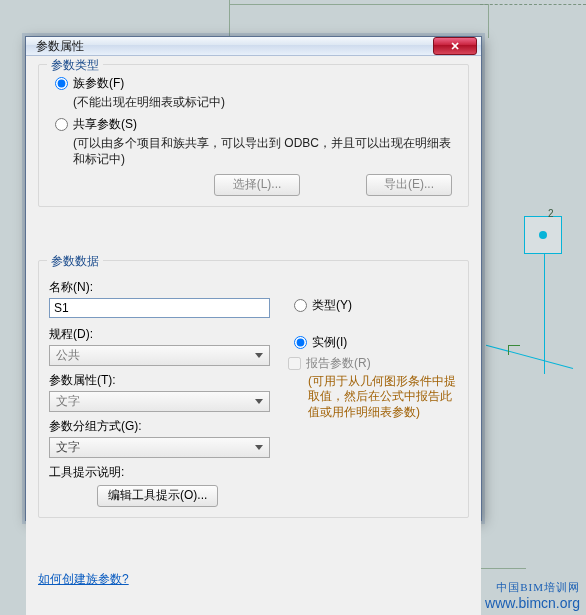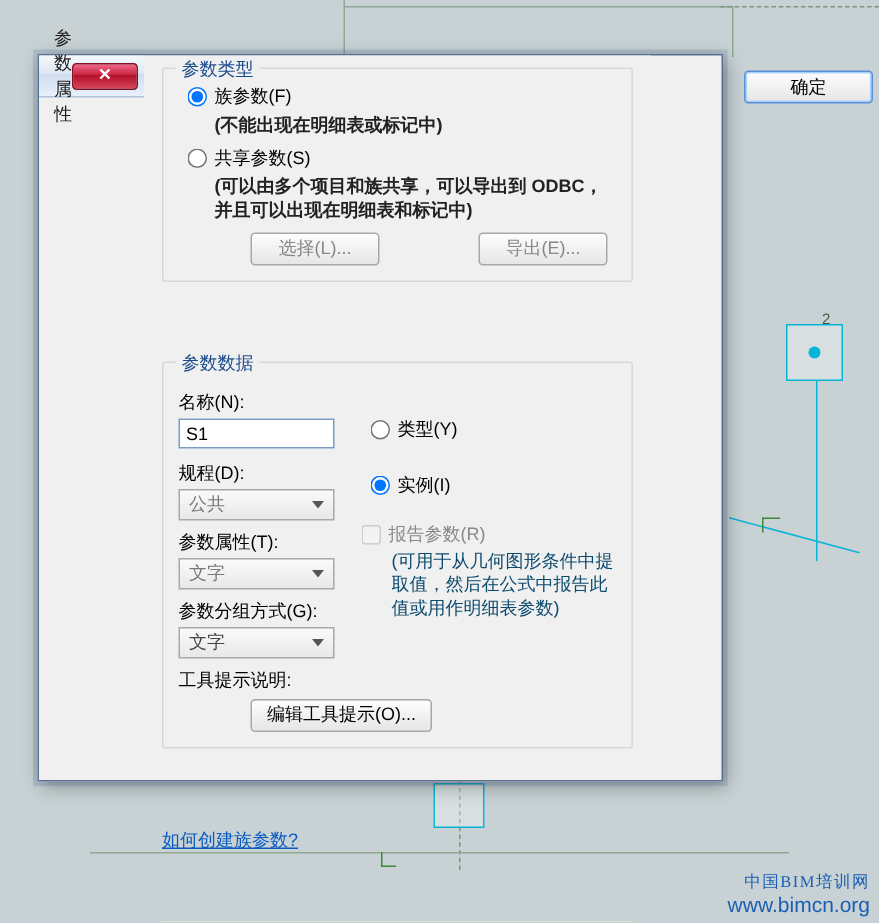--- a/index.html
+++ b/index.html
@@ -12,21 +12,21 @@
     .bg-node { position: absolute; width: 8px; height: 8px; background: #06b4d8; border-radius: 50%; }
     .bg-rect { position: absolute; border: 1px solid #06b4d8; background: rgba(255,255,255,0.3); }
     .bg-label { position: absolute; font-size: 10px; color: #3a5a40; }
     
     
     .dialog {
       position: absolute; left: 25px; top: 36px; width: 457px; height: 485px;
       background: #f0f0f0;
       border: 1px solid #5a7090;
       box-shadow: 2px 3px 12px rgba(0,0,0,0.35), 0 0 0 3px rgba(100,130,170,0.25);
-      display: flex; flex-direction: row;
+      display: flex; flex-direction: column;
     }
     .titlebar {
       height: 28px; display: flex; align-items: center; padding: 0 4px 0 10px;
       background: linear-gradient(#f4f8fc, #dde7f3 45%, #cfdcee 46%, #e8f0fa);
       border-bottom: 1px solid #b0c0d8;
     }
     .titlebar-text { flex: 1; color: #1a1a1a; font-size: 12px; }
     .close-btn {
       width: 44px; height: 18px; background: linear-gradient(#e68 0, #c8213b 45%, #b01028 46%, #d8455a 100%);
       border: 1px solid #801020; border-radius: 3px; display: flex; align-items: center; justify-content: center;
@@ -35,21 +35,21 @@
     .close-btn span { color: #fff; font-size: 11px; font-weight: bold; line-height: 1; }
     
     .dialog-body { flex: 1; padding: 6px 12px 10px 12px; background: #f0f0f0; display: flex; flex-direction: column; gap: 43px; }
     
     .groupbox { border: 1px solid #d8d8d8; border-radius: 2px; padding: 6px 10px 10px 10px; margin-top: 2px; position: relative; }
     .groupbox-title { position: absolute; top: -8px; left: 8px; background: #f0f0f0; padding: 0 4px; color: #1a4b8c; font-size: 12px; }
     
     .radio-row { display: flex; align-items: center; margin: 4px 0 0 6px; gap: 5px; }
     .radio-row input[type=radio] { width: 13px; height: 13px; }
     .radio-label { color: #000; }
-    .radio-desc { margin: 2px 0 6px 24px; color: #222; line-height: 1.35; font-weight: bold; }
+    .radio-desc { margin: 2px 0 6px 24px; color: #222; line-height: 1.35; }
     
     .btn-row { display: flex; gap: 18px; justify-content: flex-end; margin-top: 4px; padding-right: 6px; }
     .win-btn {
       min-width: 86px; height: 22px; background: linear-gradient(#fdfdfd,#e6e6e6);
       border: 1px solid #a8a8a8; border-radius: 3px; color: #000; cursor: pointer; padding: 0 10px; margin-left: 48px;
     }
     .win-btn:disabled, .win-btn.disabled { color: #888; cursor: default; }
     .win-btn.primary { border-color: #5a8fd6; box-shadow: inset 0 0 0 1px #a8d0ff; }
     
     .data-grid { display: flex; gap: 18px; margin-top: 8px; }
@@ -61,23 +61,23 @@
       width: 100%; height: 20px; border: 1px solid #7a9ac0; background: #fff; padding: 1px 4px; margin-top: 2px;
     }
     .combo {
       width: 100%; height: 21px; border: 1px solid #a8a8a8; background: linear-gradient(#fafafa,#e8e8e8);
       margin-top: 2px; display: flex; align-items: center; padding: 0 2px 0 6px; color: #444;
     }
     .combo.disabled { color: #777; }
     .combo-arrow { margin-left: auto; width: 16px; height: 16px; display: flex; align-items: center; justify-content: center; }
     .combo-arrow::before { content: ""; border-left: 4px solid transparent; border-right: 4px solid transparent; border-top: 5px solid #555; }
     
-    .check-row { display: flex; align-items: center; gap: 5px; margin-top: 16px; }
+    .check-row { display: flex; align-items: center; gap: 5px; margin-top: 4px; }
     .check-row.disabled { color: #888; }
-    .disabled-note { color: #0c4a6e; margin: 2px 0 0 20px; line-height: 1.3; font-size: 12px; }
+    .disabled-note { color: #a16207; margin: 2px 0 0 20px; line-height: 1.3; font-size: 12px; }
     
     .tooltext { color: #000; line-height: 1.35; }
     .tool-row { margin-top: 4px; }
     
     .link { color: #0a5cc0; text-decoration: underline; cursor: pointer; display: inline-block; margin-top: 10px; }
     
     .footer-btns { display: flex; gap: 10px; justify-content: flex-end; padding: 10px 14px; }
     
     
     .watermark { position: absolute; right: 6px; bottom: 4px; text-align: right; }

